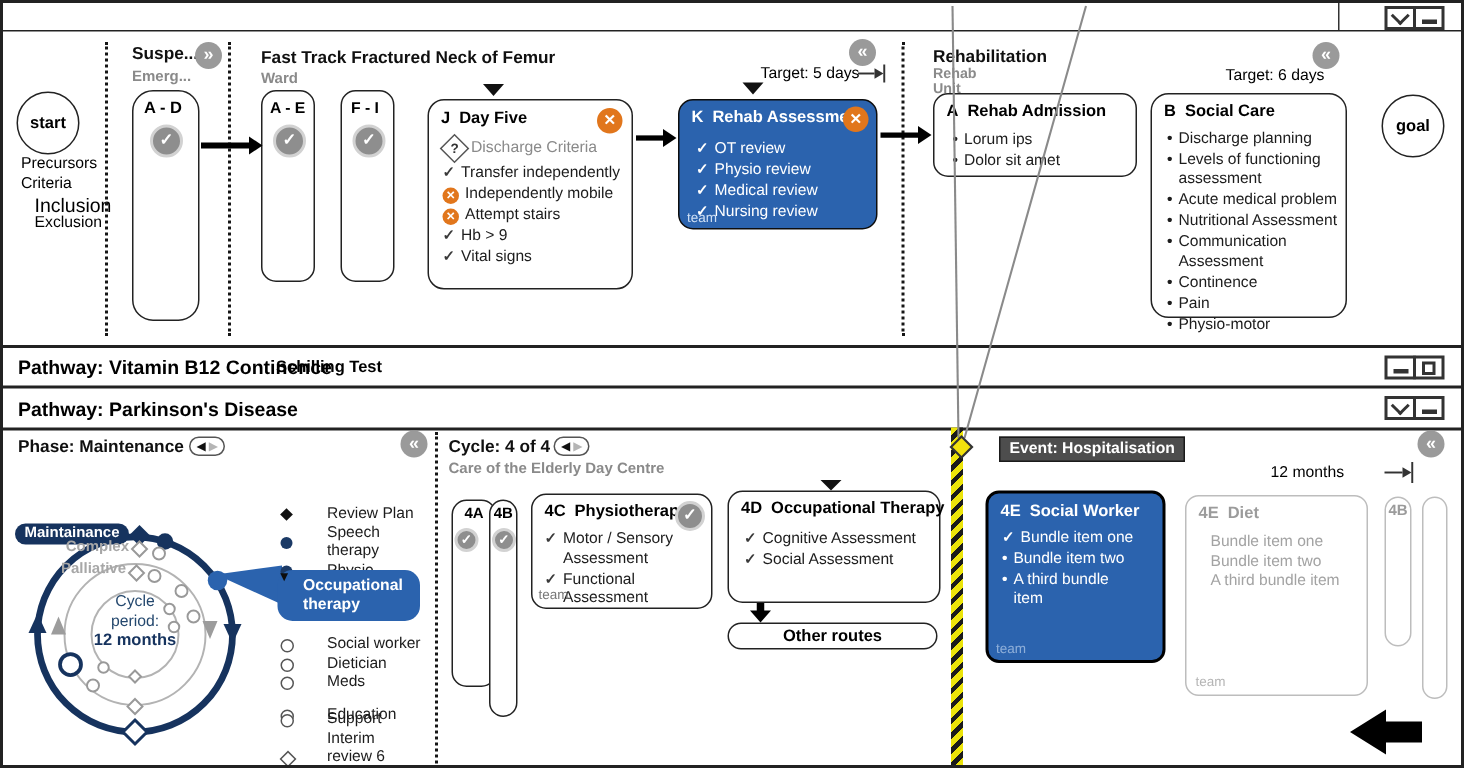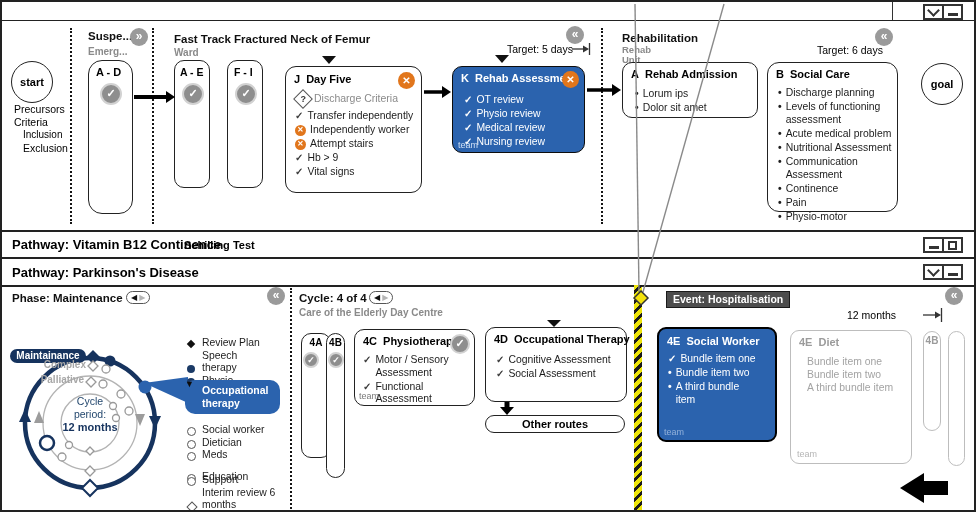--- a/index.html
+++ b/index.html
@@ -45,21 +45,21 @@
   .wbgroup .wb + .wb{margin-left:-2px;}
   .g-chev{width:7px;height:7px;border-right:2.2px solid #333;border-bottom:2.2px solid #333;transform:rotate(45deg);margin-top:-3px;}
   .g-dash{width:10px;height:3px;background:#333;margin-top:5px;}
   .g-square{width:9px;height:9px;border:2px solid #333;box-sizing:border-box;}
   .circle-node{position:absolute;border:1.6px solid #222;border-radius:50%;background:#fff;display:flex;align-items:center;justify-content:center;font-weight:bold;font-size:11px;box-sizing:border-box;}
   .hbar{position:absolute;height:0;border-top:2px solid #222;left:0;right:0;}
   .team{position:absolute;font-size:9px;color:#777;}
   .bluecard .team{color:#cfe0f5;}
   .qd{position:absolute;width:12px;height:12px;border:1.5px solid #555;transform:rotate(45deg);background:#fff;}
   .qd::before{content:"?";font-size:9px;font-weight:bold;color:#333;position:absolute;top:50%;left:50%;transform:translate(-50%,-52%) rotate(-45deg);}
-  .lrow{position:absolute;display:flex;align-items:flex-end;gap:6px;width:104px;font-size:10.4px;line-height:12px;color:#1c1c1c;}
+  .lrow{position:absolute;display:flex;align-items:center;gap:22px;width:104px;font-size:10.4px;line-height:12px;color:#1c1c1c;}
   .lm{flex:0 0 9px;margin-top:1px;position:relative;height:9px;}
   .lm-df::before{content:"";position:absolute;left:1px;top:1px;width:6px;height:6px;background:#111;transform:rotate(45deg);}
   .lm-cf::before{content:"";position:absolute;left:0;top:0;width:8px;height:8px;border-radius:50%;background:#1b3a66;}
   .lm-co::before{content:"";position:absolute;left:0;top:0;width:7px;height:7px;border-radius:50%;border:1.5px solid #555;background:#fff;}
   .lm-do::before{content:"";position:absolute;left:1px;top:1px;width:6px;height:6px;border:1.5px solid #555;background:#fff;transform:rotate(45deg);}
   .evlabel{position:absolute;background:#4d4d4d;border:1px solid #1a1a1a;color:#fff;font-weight:bold;font-size:10.5px;
            padding:0 6px;height:15px;line-height:15px;white-space:nowrap;}
   .hatch{position:absolute;background:repeating-linear-gradient(135deg,#ece40a 0 4px,#1a1a1a 4px 7px);}
   svg{display:block;}
 </style>
@@ -79,21 +79,21 @@
       </div>
   </div>
 
   <div class="abs" style="left:0;top:18px;width:976px;height:210px;">
 
     <div class="circle-node" style="left:9px;top:41px;width:42px;height:42px;">
       <span>start</span>
     </div>
     <div class="abs" style="left:12px;top:83px;font-size:10.5px;">Precursors</div>
     <div class="abs" style="left:12px;top:96px;font-size:10.5px;">Criteria</div>
-    <div class="abs" style="left:21px;top:109px;font-size:10px;">Inclusion</div>
+    <div class="abs" style="left:21px;top:109px;font-size:13px;">Inclusion</div>
     <div class="abs" style="left:21px;top:122px;font-size:10.5px;">Exclusion</div>
 
     <div class="dot-v" style="left:68px;top:8px;height:196px;"></div>
 
     <div class="abs panel-title" style="left:86px;top:10px;">Suspe...</div>
     <div class="chev-circle chev-r" style="left:128px;top:8px;"></div>
     <div class="abs sub" style="left:86px;top:26px;">Emerg...</div>
     <div class="pill" style="left:86px;top:40px;width:45px;height:154px;border-radius:14px;">
       <div class="abs b" style="left:7px;top:5px;font-size:11px;">A - D</div>
       <div class="ck-circle" style="left:11px;top:22px;"></div>
@@ -123,21 +123,21 @@
       <div class="x-circle" style="right:6px;top:5px;"></div>
       <div class="qd" style="left:10px;top:25px;"></div>
       <div class="abs gray" style="left:28px;top:25px;font-size:10.5px;">Discharge Criteria</div>
       <div class="abs" style="left:9px;top:43px;width:124px;">
         <div class="irow">
             <span class="mk mk-ck"></span>
             <span class="tx">Transfer independently</span>
           </div>
         <div class="irow">
             <span class="mk mk-x"></span>
-            <span class="tx">Independently worker</span>
+            <span class="tx">Independently mobile</span>
           </div>
         <div class="irow">
             <span class="mk mk-x"></span>
             <span class="tx">Attempt stairs</span>
           </div>
         <div class="irow">
             <span class="mk mk-ck"></span>
             <span class="tx">Hb &gt; 9</span>
           </div>
         <div class="irow">

